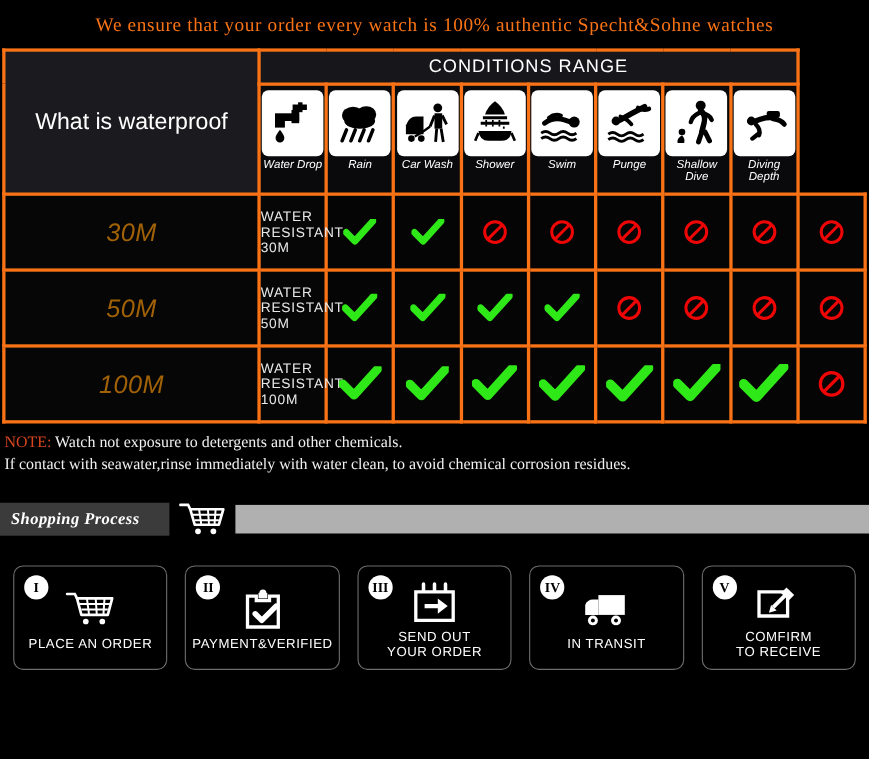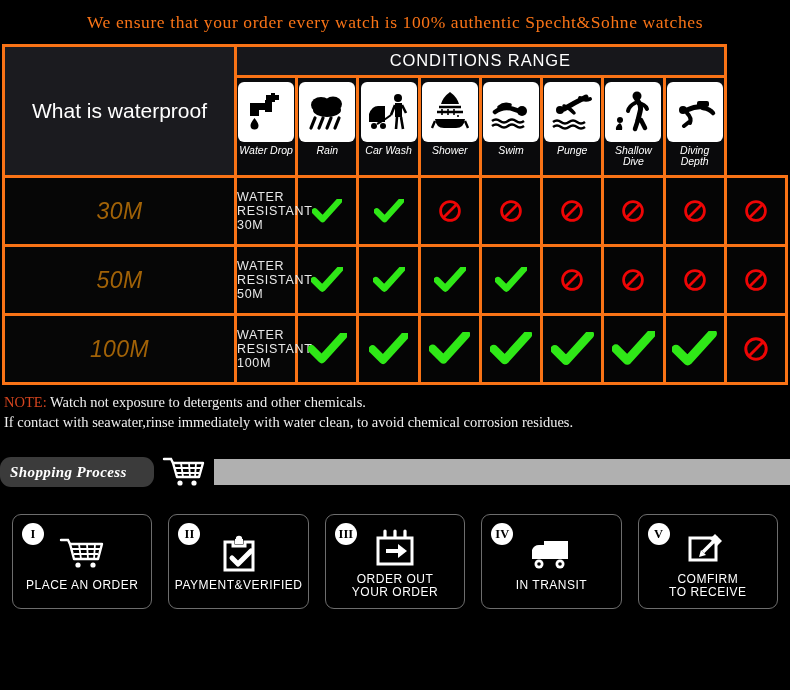--- a/index.html
+++ b/index.html
@@ -126,21 +126,20 @@
     width: 154px; height: 30px;
     background: #3b3b3b;
     color: #fff;
     font-family: "Liberation Serif", serif;
     font-style: italic;
     font-weight: bold;
     font-size: 15px;
     display: flex; align-items: center;
     padding-left: 10px;
     letter-spacing: 0.4px;
-    border-radius: 11px;
   }
   .proc-cart { width: 60px; display:flex; align-items:center; justify-content:center; }
   .proc-gray { flex: 1; height: 26px; background: #b0b0b0; margin-right: 0; }
 
   
   .steps {
     display: flex;
     gap: 16px;
     padding: 20px 12px 0 12px;
   }
@@ -502,21 +501,21 @@
         <div class="badge">III</div>
         <div class="sicon">
           <svg width="42" height="38" viewBox="0 0 42 38">
             <path d="M11 2 v6 M21 2 v6 M31 2 v6" stroke="#fff" stroke-width="3.2" stroke-linecap="round"></path>
             <path d="M4 9 h34 v26 h-34 z" fill="none" stroke="#fff" stroke-width="3"></path>
             <path d="M12 22 h14" stroke="#fff" stroke-width="4"></path>
             <path d="M24 15 l9 7 l-9 7 z" fill="#fff"></path>
           </svg>
         </div>
         <div class="slabel">
-          <div>ORDER OUT</div>
+          <div>SEND OUT</div>
           <div>YOUR ORDER</div>
         </div>
       </div>
       <div class="step">
         <div class="badge">IV</div>
         <div class="sicon">
           <svg width="46" height="34" viewBox="0 0 46 34">
             <rect x="16" y="4" width="24" height="18" fill="#fff"></rect>
             <path d="M4 13 q2-5 7-5 h5 v14 h-12 z" fill="#fff"></path>
             <circle cx="11" cy="27" r="4.5" fill="#fff"></circle>

